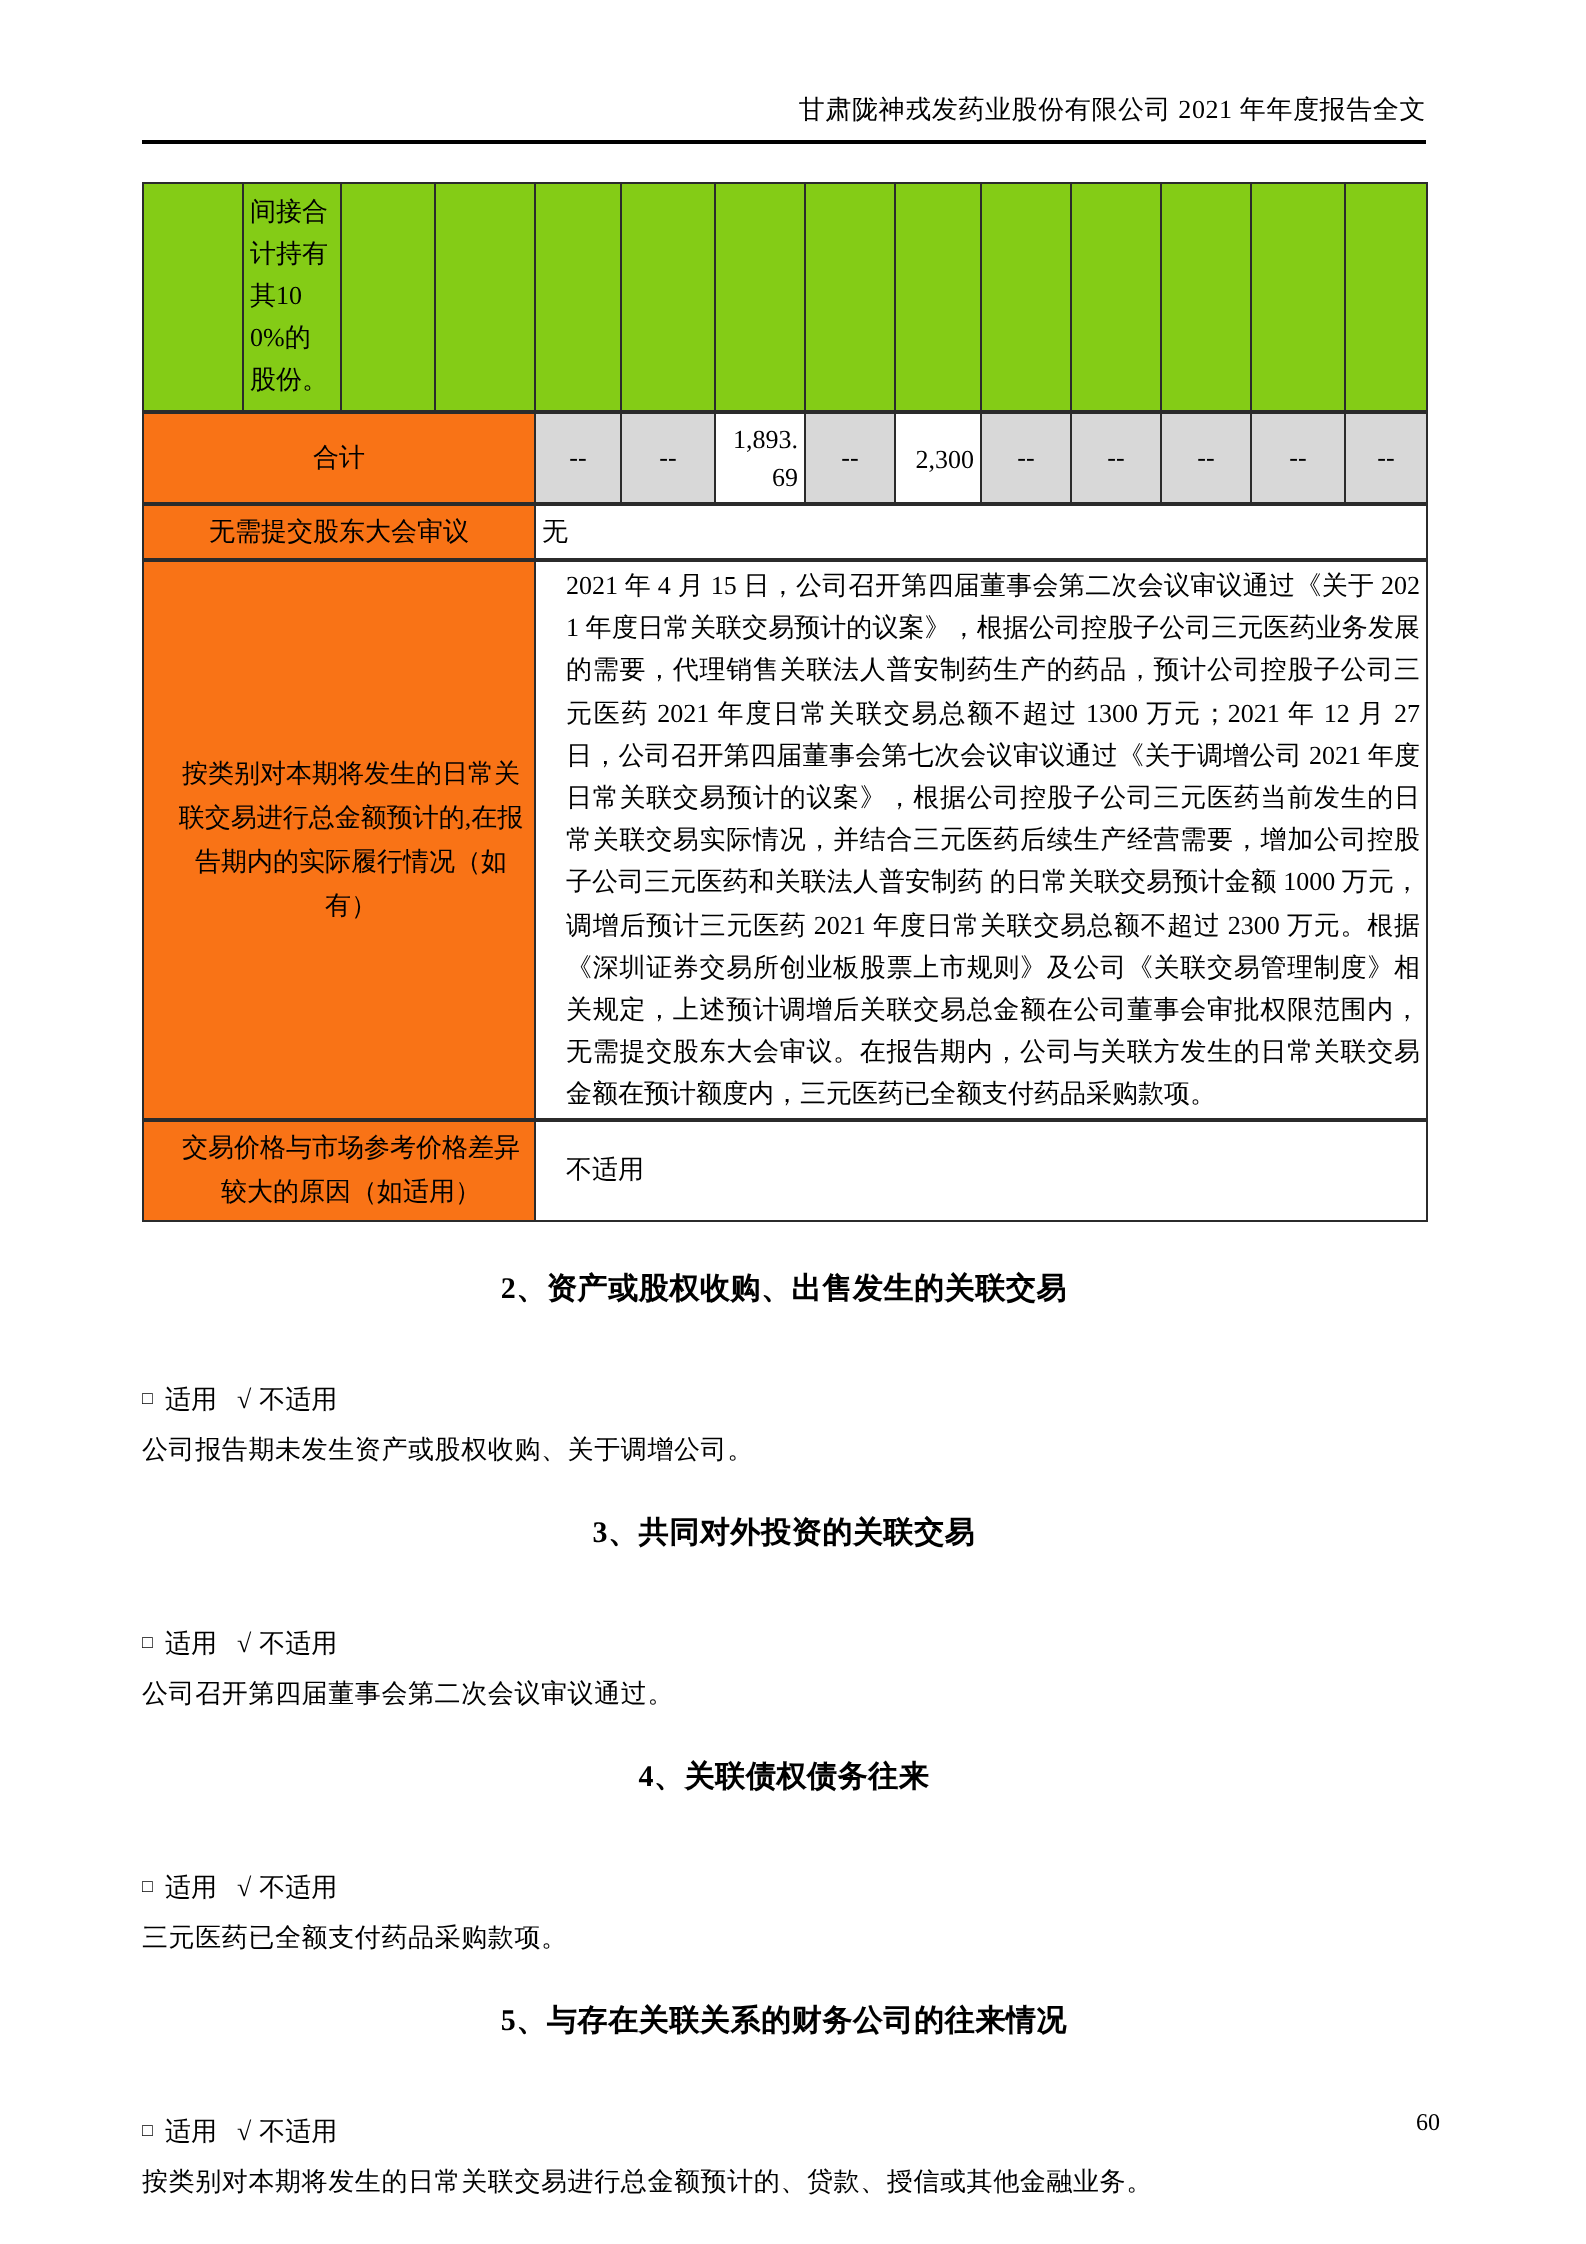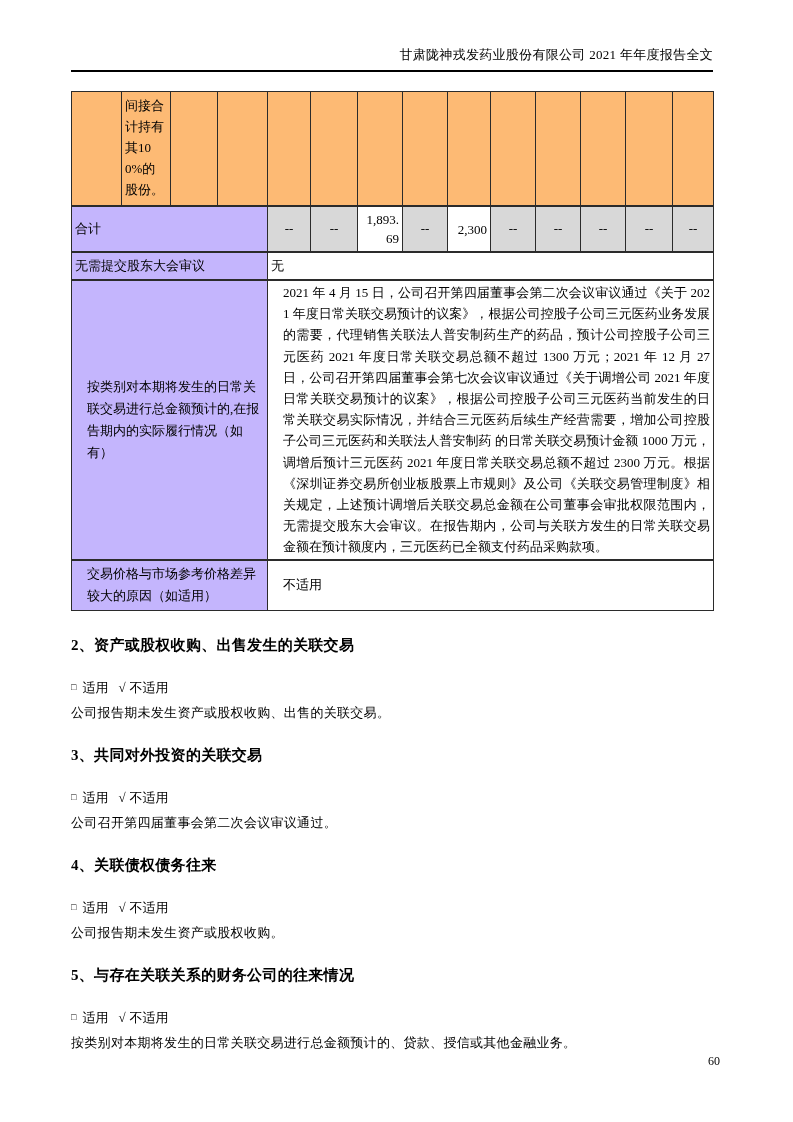--- a/index.html
+++ b/index.html
@@ -11,37 +11,37 @@
   .page{position:absolute;inset:0;overflow:hidden;}
   .content{margin:0 71px;width:642px;}
 
   
   .hdr{padding-top:46px;text-align:right;font-size:13px;line-height:17px;letter-spacing:.3px;}
   .hdr-rule{margin-top:7px;height:2px;background:#000;}
 
   
   table.doc{border-collapse:collapse;margin-top:19px;width:642px;table-layout:fixed;font-size:13px;}
   table.doc td{border:1px solid #2b2b2b;padding:1px 3px;word-break:break-all;overflow:hidden;}
-  tr.cont td{height:109px;vertical-align:top;padding-top:3px;line-height:21px;background:#fdba74;}
+  tr.cont td{height:109px;vertical-align:top;padding-top:3px;line-height:21px;background:#84cc16;}
   tr.total td{height:42px;border-top:2px solid #2b2b2b;border-bottom:2px solid #2b2b2b;}
   td.gray{background:#d8d8d8;}
   td.white{background:#ffffff;}
   td.c{text-align:center;}
   td.r{text-align:right;line-height:19px;}
-  td.lbl{background:#c4b5fd;text-align:left;padding:3px 6px;line-height:22px;vertical-align:middle;}
+  td.lbl{background:#f97316;text-align:center;padding:3px 6px;line-height:22px;vertical-align:middle;}
   td.val{background:#fff;text-align:left;padding:3px 7px;vertical-align:middle;}
   tr.det0 td{height:24px;}
   tr.det2 td{height:47px;}
   tr.det1 td,tr.det2 td{border-top:2px solid #2b2b2b;padding-left:15px;}
   td.para{text-align:justify;line-height:21.2px;padding:5px 7px;}
 
   
   .sec{margin-top:24px;}
-  .sec-h{font-size:15px;font-weight:bold;line-height:20px;margin:0 0 24px 0;letter-spacing:.3px;}
-  .apply{font-size:13px;line-height:17px;margin-bottom:8px;}
+  .sec-h{font-size:15px;font-weight:bold;line-height:20px;margin:0 0 24px 0;letter-spacing:.3px;text-align:center;}
+  .apply{font-size:13px;line-height:17px;margin-bottom:8px;margin-top:36px;}
   .apply .box{font-size:9px;vertical-align:2px;margin-right:6px;}
   .apply .chk{margin:0 4px 0 10px;}
   .sec-body{font-size:13px;line-height:17px;letter-spacing:.3px;}
 
   .pagenum{position:absolute;top:1054px;right:73px;font-size:12px;}
 </style>
 </head>
 <body>
 
 <div class="page">
@@ -115,37 +115,37 @@
         <td class="val" colspan="10">不适用</td>
       </tr>
     </tbody>
       </table>
 
     <div class="sec">
       <div class="sec-h">2、资产或股权收购、出售发生的关联交易</div>
       <div class="apply">
         <span class="box">□</span><span>适用</span><span class="chk">√</span><span>不适用</span>
       </div>
-      <div class="sec-body">公司报告期未发生资产或股权收购、出售的关联交易。</div>
+      <div class="sec-body">公司报告期未发生资产或股权收购、关于调增公司。</div>
     </div>
 
     <div class="sec">
       <div class="sec-h">3、共同对外投资的关联交易</div>
       <div class="apply">
         <span class="box">□</span><span>适用</span><span class="chk">√</span><span>不适用</span>
       </div>
       <div class="sec-body">公司召开第四届董事会第二次会议审议通过。</div>
     </div>
 
     <div class="sec">
       <div class="sec-h">4、关联债权债务往来</div>
       <div class="apply">
         <span class="box">□</span><span>适用</span><span class="chk">√</span><span>不适用</span>
       </div>
-      <div class="sec-body">公司报告期未发生资产或股权收购。</div>
+      <div class="sec-body">三元医药已全额支付药品采购款项。</div>
     </div>
 
     <div class="sec">
       <div class="sec-h">5、与存在关联关系的财务公司的往来情况</div>
       <div class="apply">
         <span class="box">□</span><span>适用</span><span class="chk">√</span><span>不适用</span>
       </div>
       <div class="sec-body">按类别对本期将发生的日常关联交易进行总金额预计的、贷款、授信或其他金融业务。</div>
     </div>
 

